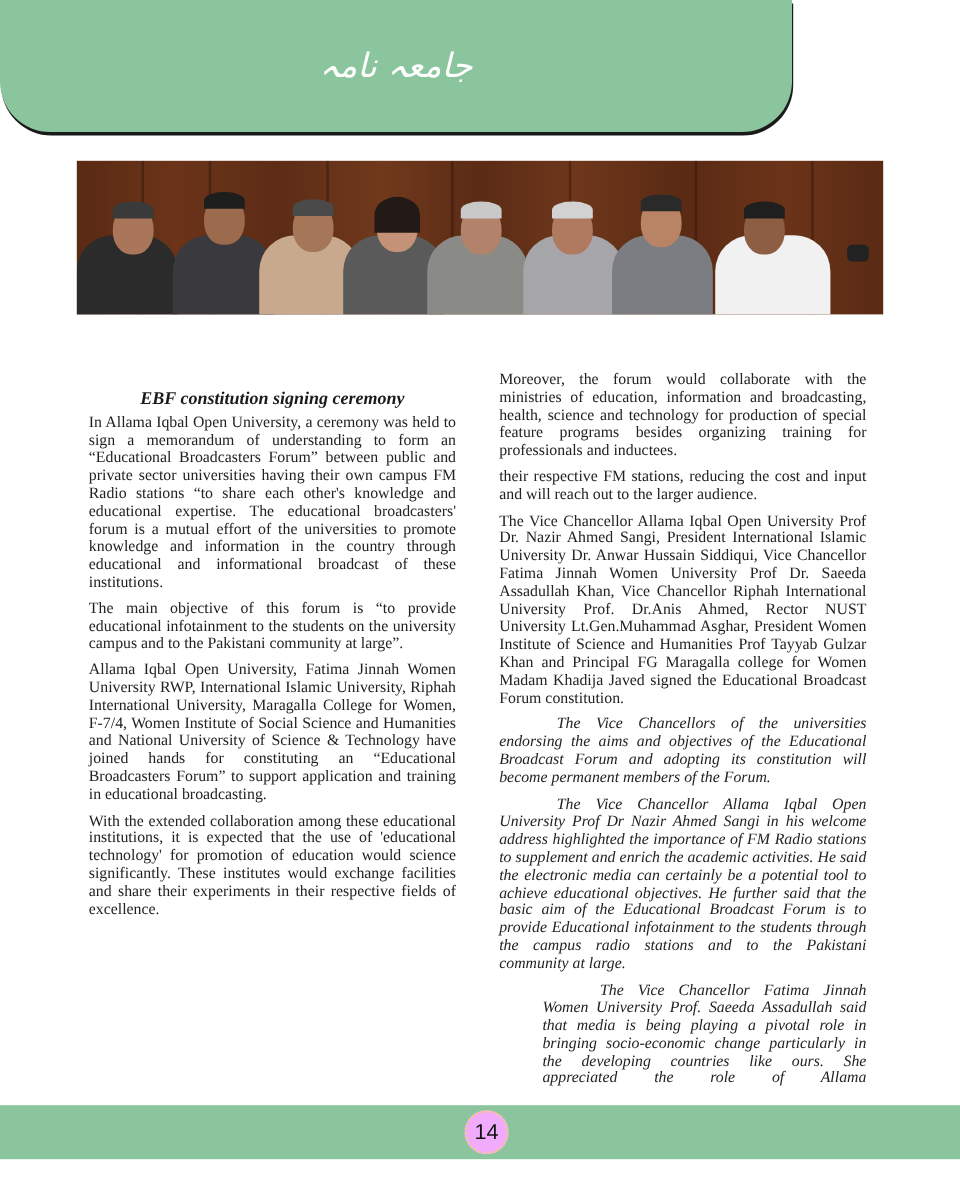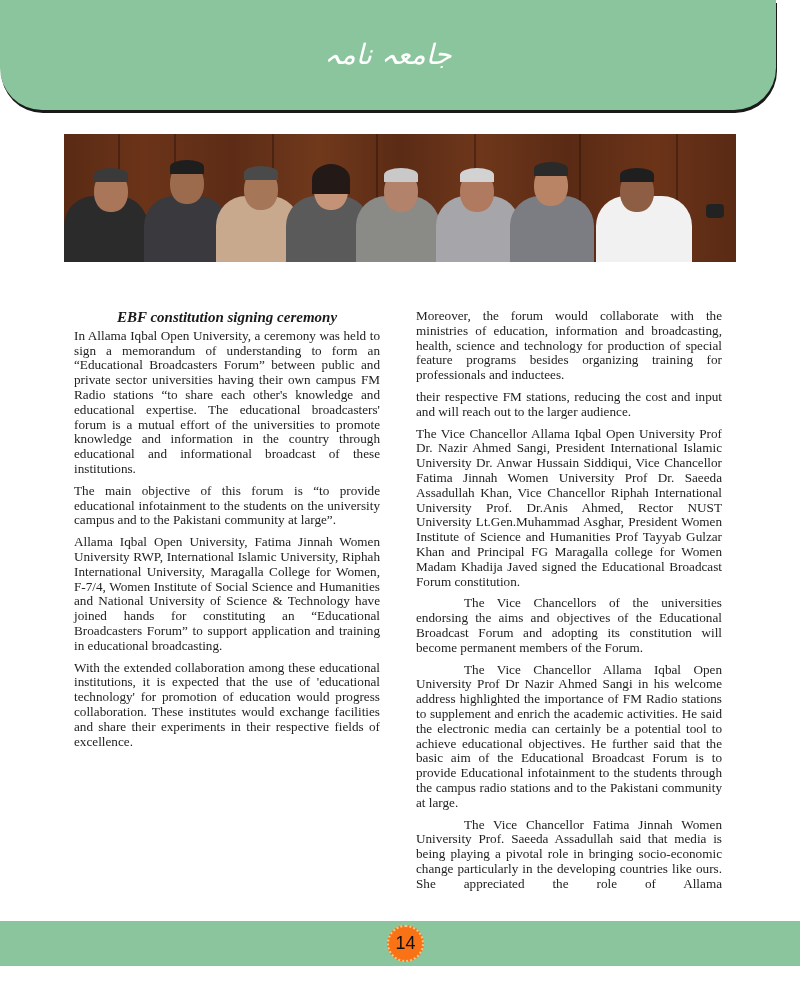--- a/index.html
+++ b/index.html
@@ -3,21 +3,21 @@
 <meta charset="utf-8">
 <style>
   html, body { margin: 0; padding: 0; }
   body {
     width: 800px; height: 1000px; position: relative; overflow: hidden;
     background: #ffffff;
     font-family: "Liberation Serif", serif;
     color: #1f1f1f;
   }
   .header {
-    position: absolute; left: 0; top: 0; width: 776px; height: 110px;
+    position: absolute; left: 0; top: 0; width: 660px; height: 110px;
     background: #8bc59d;
     border-bottom-left-radius: 42px;
     border-bottom-right-radius: 42px;
     box-shadow: 1px 3px 0 #1a1a1a;
   }
   .header-title {
     position: absolute; left: 0; right: 0; top: 38px;
     text-align: center; color: #ffffff;
     font-family: "DejaVu Sans", sans-serif; font-size: 28px; font-style: italic;
   }
@@ -44,35 +44,35 @@
     border-radius: 30px 30px 0 0;
   }
   .caption {
     position: absolute; left: 40px; width: 720px; top: 266px;
     text-align: center; font-size: 12.4px; line-height: 15px; color: #222;
   }
   .col {
     position: absolute; font-size: 13.2px; line-height: 14.8px; text-align: justify;
     color: #222;
   }
-  .col-left { left: 74px; top: 310px; width: 306px; }
+  .col-left { left: 74px; top: 326px; width: 306px; }
   .col-right { left: 416px; top: 309px; width: 306px; }
   .col p { margin: 0 0 7px 0; }
-  .col p.indent { text-indent: 48px; }
+  .col p.indent { text-indent: 48px; font-style: italic; }
   .col h2 {
     margin: 0 0 4px 0; text-align: center; font-size: 15px; font-style: italic;
     font-weight: bold; color: #1a1a1a;
   }
   .footer {
     position: absolute; left: 0; top: 921px; width: 800px; height: 45px;
     background: #8bc59d;
   }
   .page-num {
     position: absolute; left: 387px; top: 925px; width: 37px; height: 37px;
-    border-radius: 50%; background: #f97316;
+    border-radius: 50%; background: #f0abfc;
     border: 2px dotted #f0c98a; box-sizing: border-box;
     text-align: center; font-family: "Liberation Sans", sans-serif;
     font-size: 18px; line-height: 33px; color: #111;
   }
   .url {
     position: absolute; left: 612px; top: 946px;
     font-family: "Liberation Sans", sans-serif; font-weight: bold;
     font-size: 12px; color: #ffffff; margin-top: 34px;
   }
 </style>
@@ -136,27 +136,27 @@
 </div>
 
 <div class="caption">
 </div>
 
 <div class="col col-left">
   <h2>EBF constitution signing ceremony</h2>
   <p>In Allama Iqbal Open University, a ceremony was held to sign a memorandum of understanding to form an “Educational Broadcasters Forum” between public and private sector universities having their own campus FM Radio stations “to share each other's knowledge and educational expertise. The educational broadcasters' forum is a mutual effort of the universities to promote knowledge and information in the country through educational and informational broadcast of these institutions.</p>
   <p>The main objective of this forum is “to provide educational infotainment to the students on the university campus and to the Pakistani community at large”.</p>
   <p>Allama Iqbal Open University, Fatima Jinnah Women University RWP, International Islamic University, Riphah International University, Maragalla College for Women, F-7/4, Women Institute of Social Science and Humanities and National University of Science &amp; Technology have joined hands for constituting an “Educational Broadcasters Forum” to support application and training in educational broadcasting.</p>
-  <p>With the extended collaboration among these educational institutions, it is expected that the use of 'educational technology' for promotion of education would progress collaboration. These institutes would exchange facilities and share their experiments in their respective fields of excellence.</p>
+  <p>With the extended collaboration among these educational institutions, it is expected that the use of 'educational technology' for promotion of education would science significantly. These institutes would exchange facilities and share their experiments in their respective fields of excellence.</p>
 </div>
 
 <div class="col col-right">
   <p>Moreover, the forum would collaborate with the ministries of education, information and broadcasting, health, science and technology for production of special feature programs besides organizing training for professionals and inductees.</p>
   <p>their respective FM stations, reducing the cost and input and will reach out to the larger audience.</p>
   <p>The Vice Chancellor Allama Iqbal Open University Prof Dr. Nazir Ahmed Sangi, President International Islamic University Dr. Anwar Hussain Siddiqui, Vice Chancellor Fatima Jinnah Women University Prof Dr. Saeeda Assadullah Khan, Vice Chancellor Riphah International University Prof. Dr.Anis Ahmed, Rector NUST University Lt.Gen.Muhammad Asghar, President Women Institute of Science and Humanities Prof Tayyab Gulzar Khan and Principal FG Maragalla college for Women Madam Khadija Javed signed the Educational Broadcast Forum constitution.</p>
   <p class="indent">The Vice Chancellors of the universities endorsing the aims and objectives of the Educational Broadcast Forum and adopting its constitution will become permanent members of the Forum.</p>
   <p class="indent">The Vice Chancellor Allama Iqbal Open University Prof Dr Nazir Ahmed Sangi in his welcome address highlighted the importance of FM Radio stations to supplement and enrich the academic activities. He said the electronic media can certainly be a potential tool to achieve educational objectives. He further said that the basic aim of the Educational Broadcast Forum is to provide Educational infotainment to the students through the campus radio stations and to the Pakistani community at large.</p>
-  <p class="indent" style="text-align-last:justify;">The Vice Chancellor Fatima Jinnah Women University Prof. Saeeda Assadullah said that media is being playing a pivotal role in bringing socio-economic change particularly in the developing countries like ours. She appreciated the role of Allama</p>
+  <p class="indent" style="text-align-last:justify;margin-left:36px;">The Vice Chancellor Fatima Jinnah Women University Prof. Saeeda Assadullah said that media is being playing a pivotal role in bringing socio-economic change particularly in the developing countries like ours. She appreciated the role of Allama</p>
 </div>
 
 <div class="footer"></div>
 <div class="page-num">14</div>
 <div class="url">http://www.aiou.edu.pk</div>
 
 </body></html>

